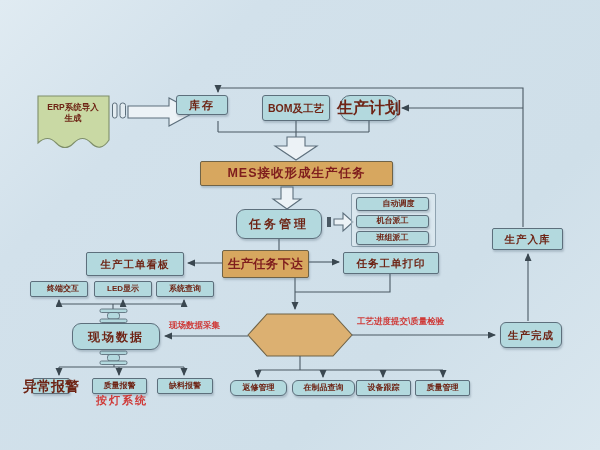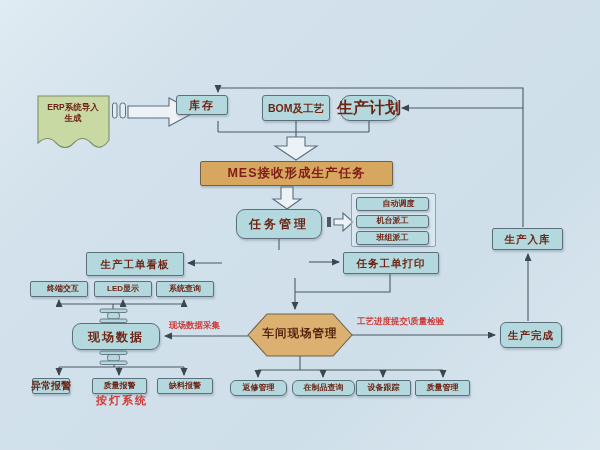--- a/index.html
+++ b/index.html
@@ -132,33 +132,33 @@
   <div class="node tan" style="left:200px;top:161px;width:193px;height:25px;font-size:12.5px;border-radius:2px;letter-spacing:1px;">MES接收形成生产任务</div>
 
   <div class="node" style="left:236px;top:209px;width:86px;height:30px;font-size:12px;border-radius:9px;letter-spacing:3px;">任务管理</div>
 
   <div class="grp"></div>
   <div class="node" style="left:356px;top:197px;width:73px;height:13.5px;font-size:8px;border-radius:3px;padding-left:12px;">自动调度</div>
   <div class="node" style="left:356px;top:214.5px;width:73px;height:13.5px;font-size:8px;border-radius:3px;">机台派工</div>
   <div class="node" style="left:356px;top:231px;width:73px;height:13.5px;font-size:8px;border-radius:3px;">班组派工</div>
 
   <div class="node" style="left:86px;top:252px;width:98px;height:24px;font-size:10.5px;border-radius:2px;letter-spacing:1px;">生产工单看板</div>
+  <div class="node tan" style="left:222px;top:250px;width:87px;height:28px;font-size:12.5px;border-radius:2px;">生产任务下达</div>
   <div class="node" style="left:343px;top:252px;width:96px;height:22px;font-size:10.5px;border-radius:2px;letter-spacing:1px;">任务工单打印</div>
 
   <div class="node" style="left:30px;top:281px;width:58px;height:16px;font-size:8px;border-radius:2px;padding-left:8px;">终端交互</div>
   <div class="node" style="left:94px;top:281px;width:58px;height:16px;font-size:8px;border-radius:2px;">LED显示</div>
   <div class="node" style="left:156px;top:281px;width:58px;height:16px;font-size:8px;border-radius:2px;">系统查询</div>
 
   <div class="node" style="left:72px;top:323px;width:88px;height:27px;font-size:12px;border-radius:9px;letter-spacing:2px;">现场数据</div>
   <div class="lbl" style="left:169px;top:321px;font-size:8.5px;">现场数据采集</div>
 
-  <div style="position:absolute;left:252px;top:328px;width:96px;text-align:center;color:#50220c;font-weight:bold;font-size:11.5px;letter-spacing:1px;line-height:1;">车间现场管理</div>
   <div class="lbl" style="left:357px;top:317px;font-size:8.5px;">工艺进度提交\质量检验</div>
 
-  <div class="node" style="left:32px;top:378px;width:38px;height:16px;font-size:10px;border-radius:2px;">异常报警</div>
+  <div class="node" style="left:32px;top:378px;width:38px;height:16px;font-size:14px;border-radius:2px;">异常报警</div>
   <div class="node" style="left:92px;top:378px;width:55px;height:16px;font-size:8px;border-radius:2px;">质量报警</div>
   <div class="node" style="left:157px;top:378px;width:56px;height:16px;font-size:8px;border-radius:2px;">缺料报警</div>
   <div class="lbl" style="left:96px;top:395px;font-size:11px;letter-spacing:2px;">按灯系统</div>
 
   <div class="node" style="left:230px;top:380px;width:57px;height:16px;font-size:8px;border-radius:6px;">返修管理</div>
   <div class="node" style="left:292px;top:380px;width:63px;height:16px;font-size:8px;border-radius:6px;">在制品查询</div>
   <div class="node" style="left:356px;top:380px;width:55px;height:16px;font-size:8px;border-radius:2px;text-align:right;">设备跟踪</div>
   <div class="node" style="left:415px;top:380px;width:55px;height:16px;font-size:8px;border-radius:2px;">质量管理</div>
 
   <div class="node" style="left:500px;top:322px;width:62px;height:26px;font-size:10.5px;border-radius:6px;letter-spacing:1px;">生产完成</div>

